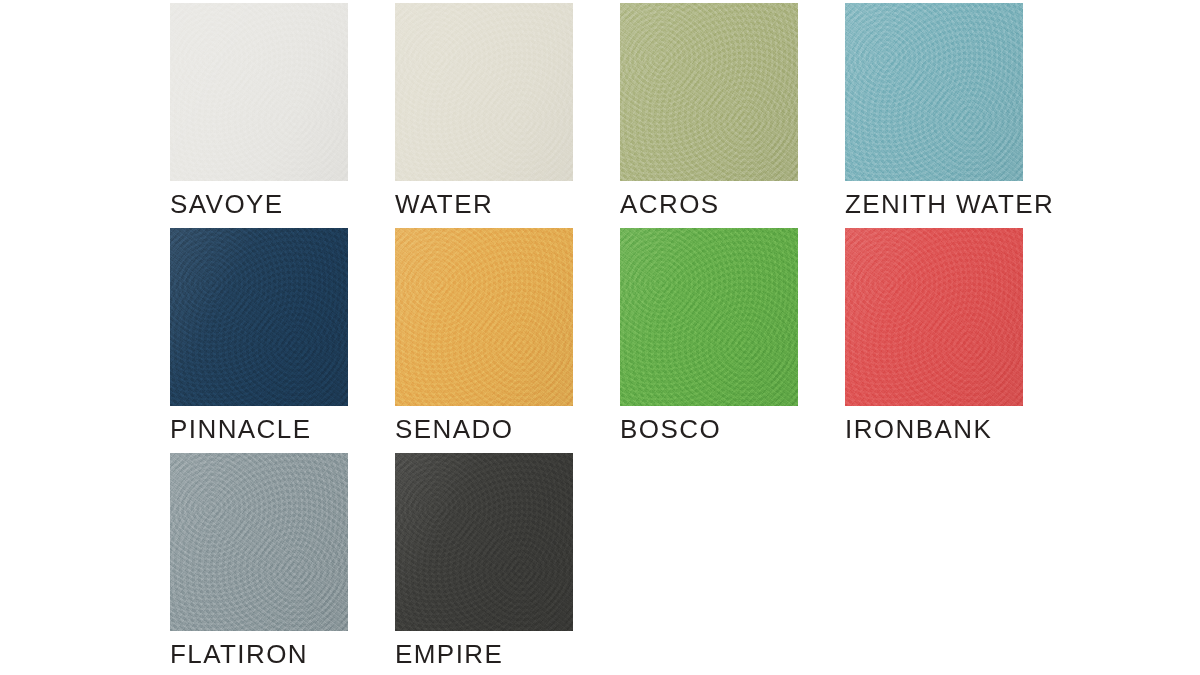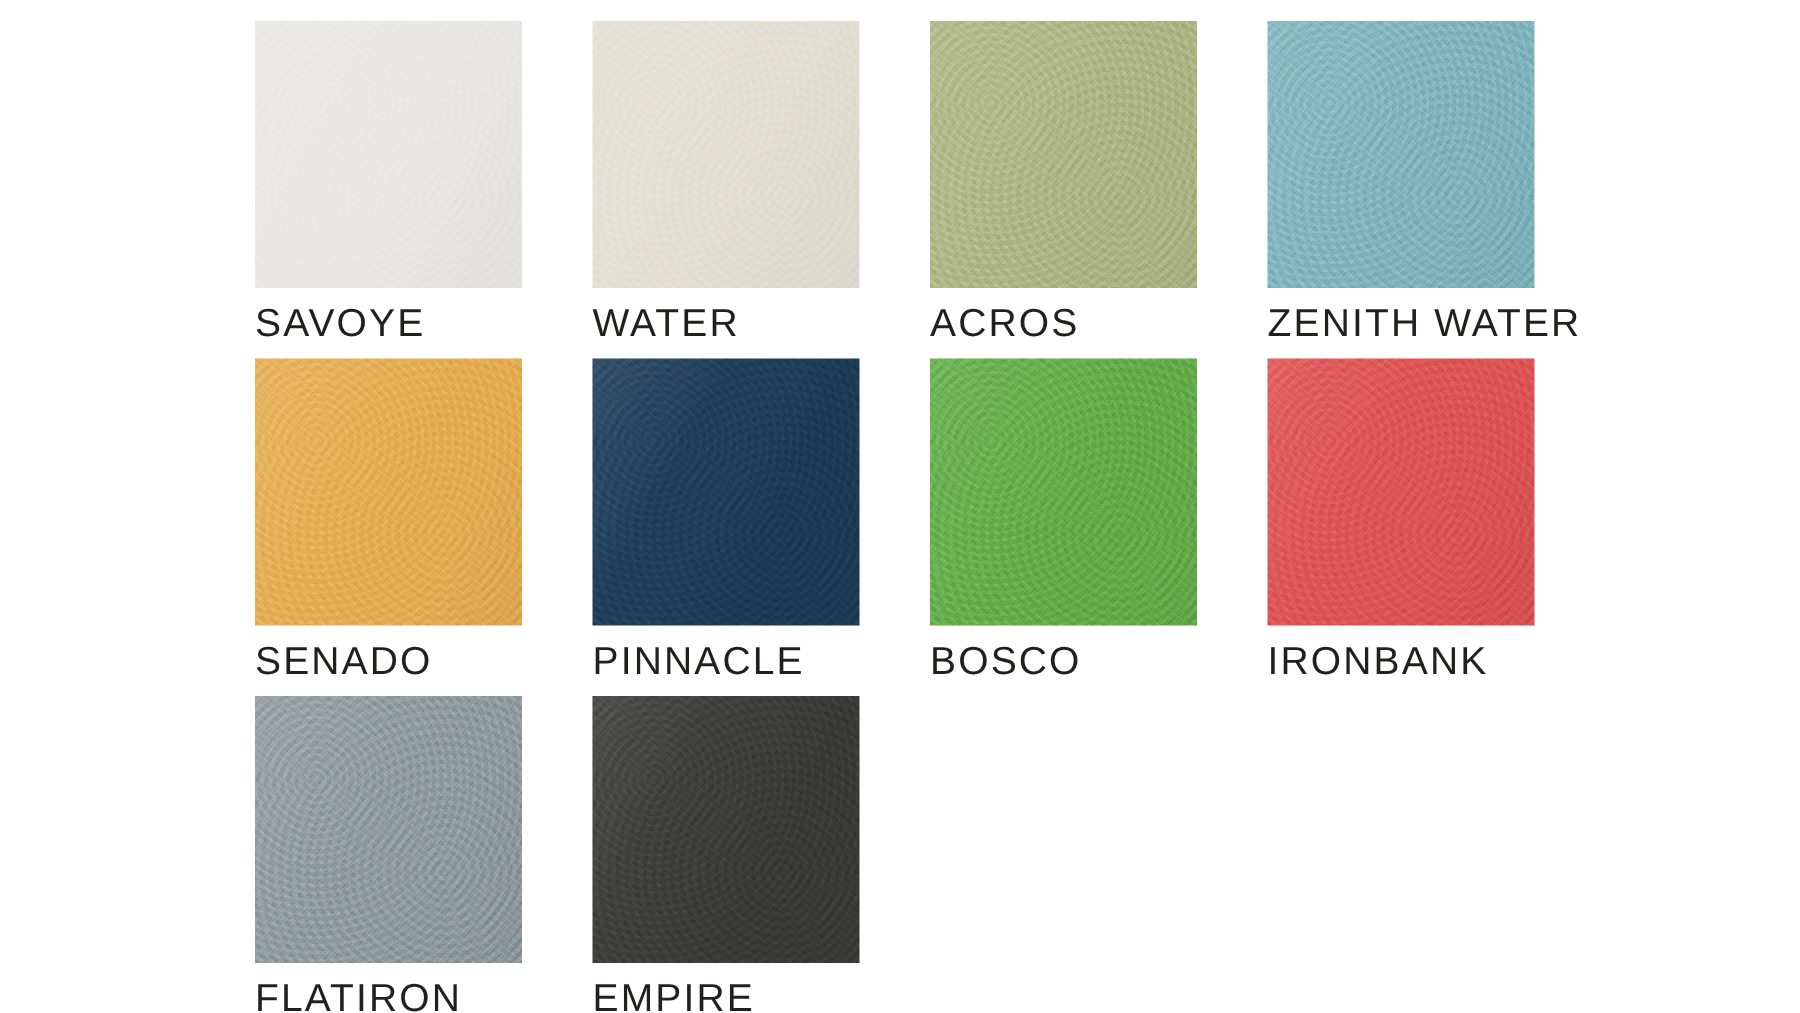--- a/index.html
+++ b/index.html
@@ -23,21 +23,21 @@
     box-sizing: border-box;
     padding: 0 0 0 170px;
   }
 
   .swatch-grid {
     display: grid;
     grid-template-columns: repeat(4, 178px);
     grid-template-rows: repeat(3, 180px);
     column-gap: 47px;
     row-gap: 45px;
-    padding-top: 14px;
+    padding-top: 3px;
   }
 
   .swatch-cell {
     position: relative;
     width: 178px;
     height: 180px;
   }
 
   
   .swatch-chip {
@@ -142,32 +142,32 @@
         <div class="swatch-label" style="color: rgb(35, 31, 30);">ACROS</div>
       </div>
       <div class="swatch-cell">
         <div class="swatch-chip tex-mid" style="background-color: rgb(126, 180, 189);">
           <div class="shading"></div>
           <div class="texture"></div>
         </div>
         <div class="swatch-label" style="color: rgb(35, 31, 30);">ZENITH WATER</div>
       </div>
       <div class="swatch-cell">
+        <div class="swatch-chip tex-dark" style="background-color: rgb(29, 59, 86);">
+          <div class="shading"></div>
+          <div class="texture"></div>
+        </div>
+        <div class="swatch-label" style="color: rgb(35, 31, 30);">PINNACLE</div>
+      </div>
+      <div class="swatch-cell">
         <div class="swatch-chip tex-mid" style="background-color: rgb(229, 172, 81);">
           <div class="shading"></div>
           <div class="texture"></div>
         </div>
         <div class="swatch-label" style="color: rgb(35, 31, 30);">SENADO</div>
-      </div>
-      <div class="swatch-cell">
-        <div class="swatch-chip tex-dark" style="background-color: rgb(29, 59, 86);">
-          <div class="shading"></div>
-          <div class="texture"></div>
-        </div>
-        <div class="swatch-label" style="color: rgb(35, 31, 30);">PINNACLE</div>
       </div>
       <div class="swatch-cell">
         <div class="swatch-chip tex-mid" style="background-color: rgb(98, 172, 72);">
           <div class="shading"></div>
           <div class="texture"></div>
         </div>
         <div class="swatch-label" style="color: rgb(35, 31, 30);">BOSCO</div>
       </div>
       <div class="swatch-cell">
         <div class="swatch-chip tex-mid" style="background-color: rgb(222, 82, 82);">

